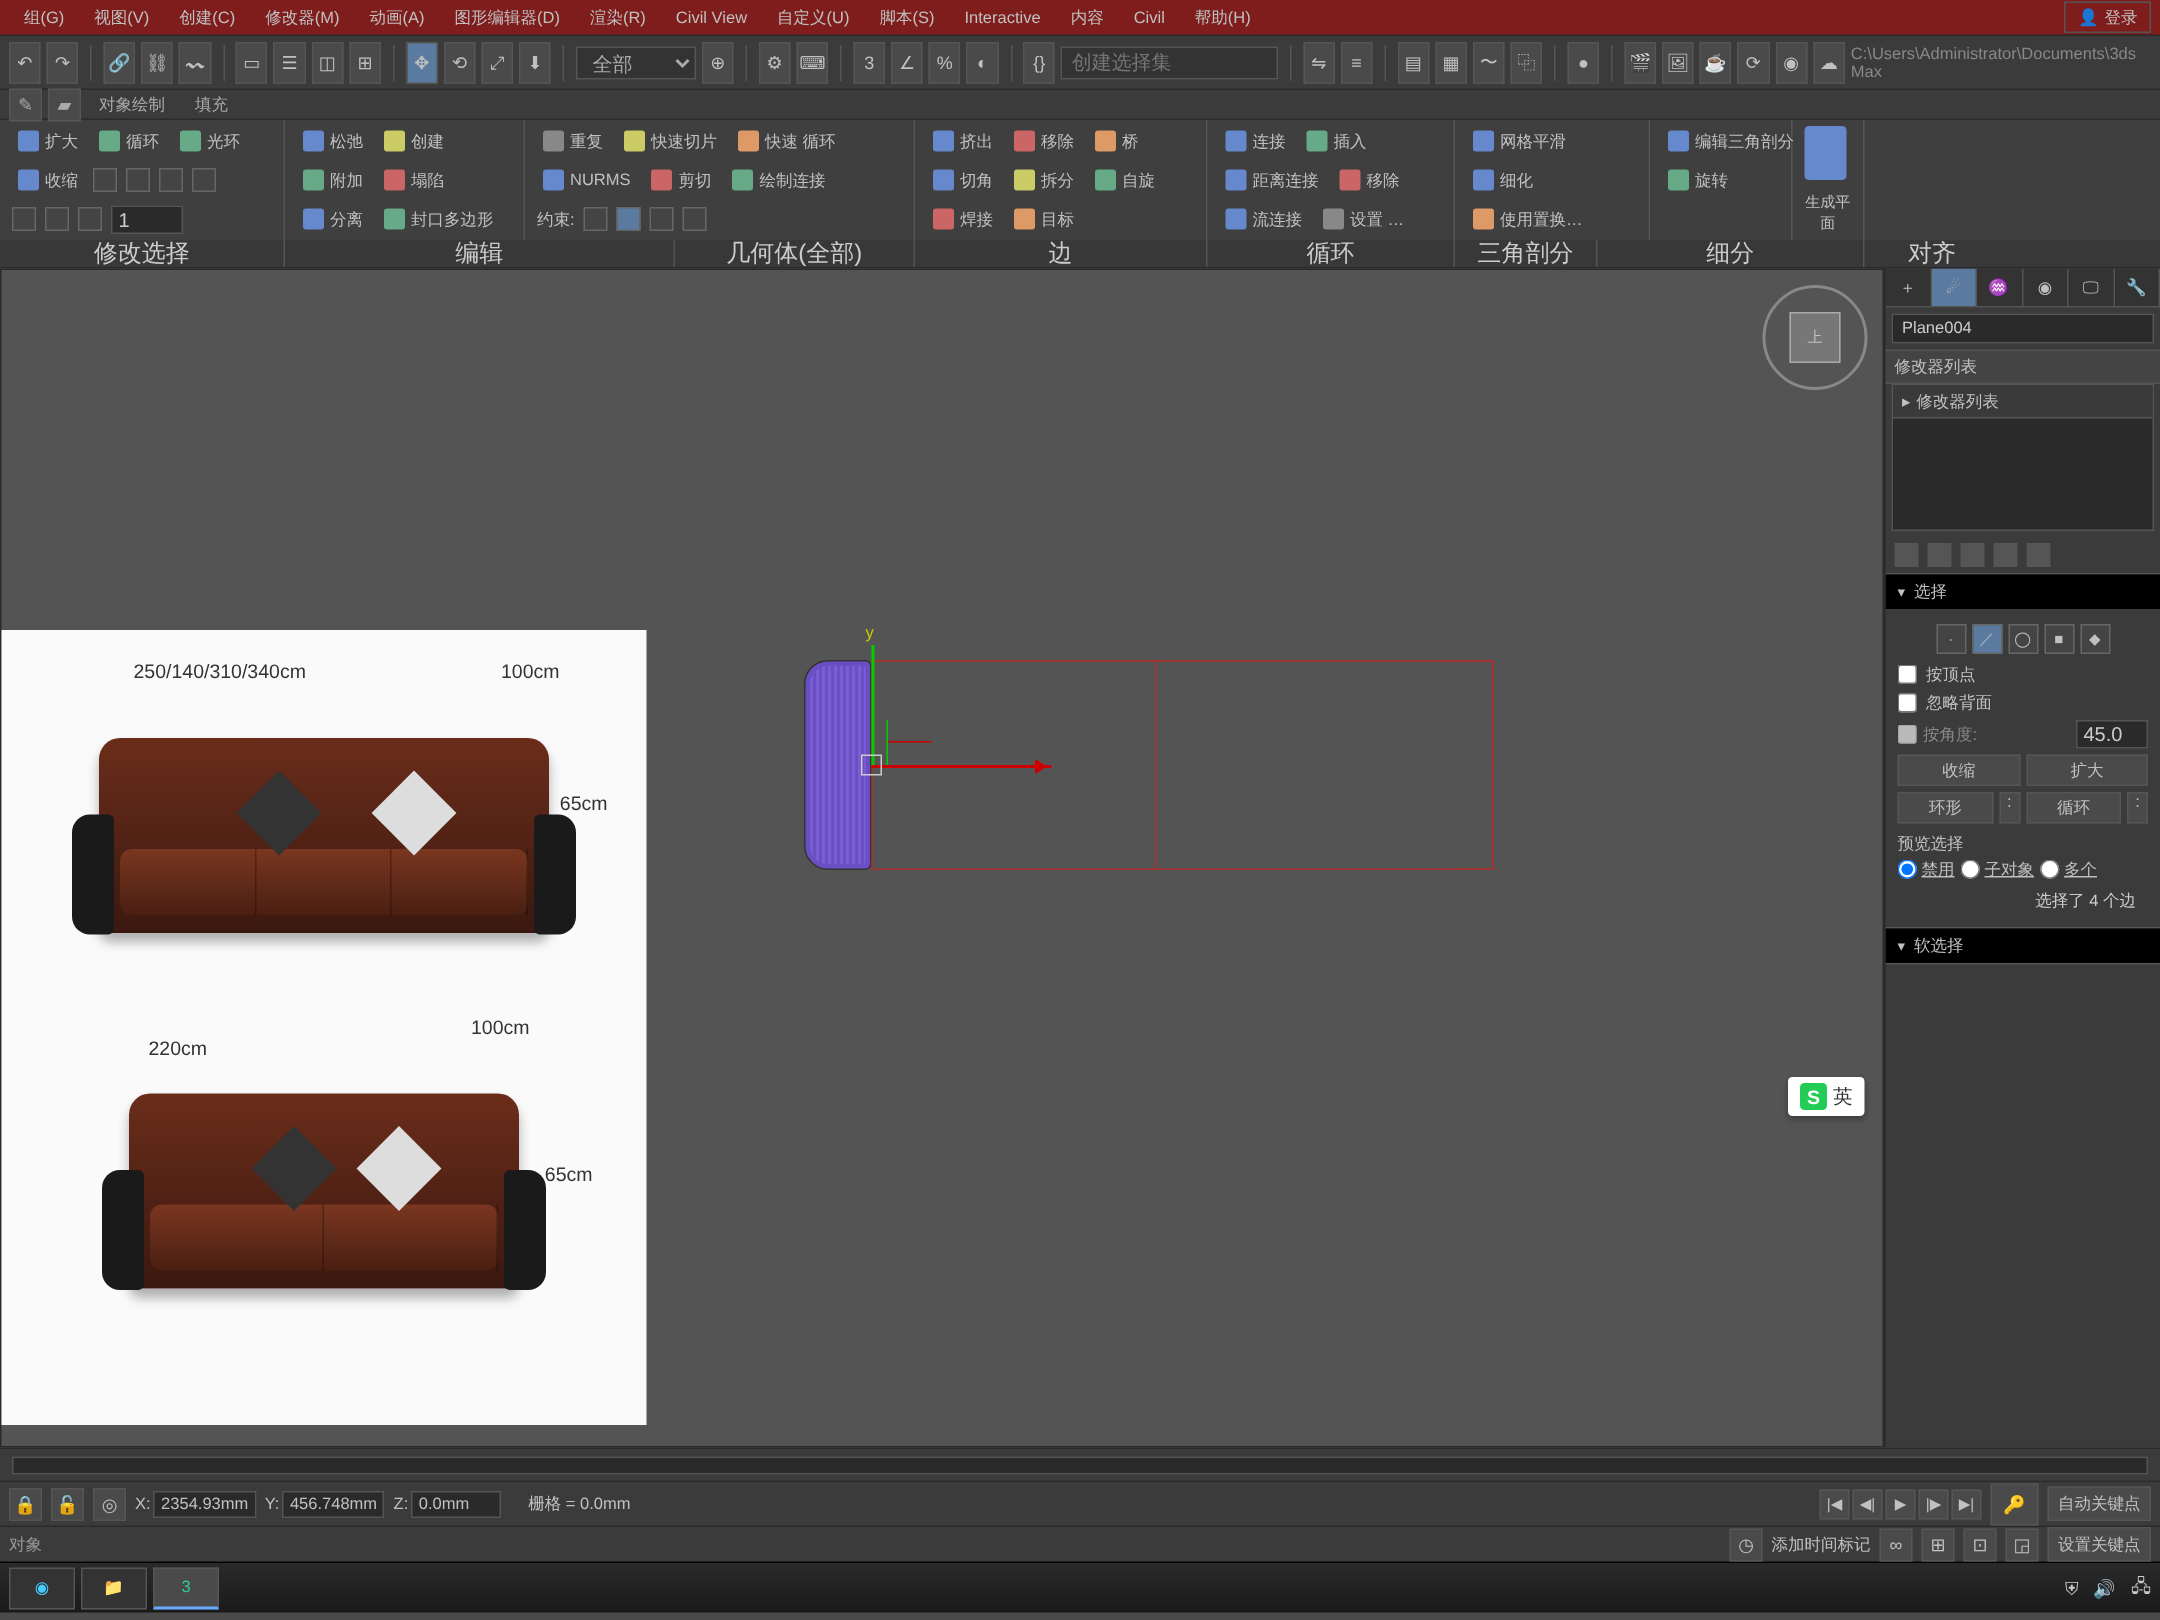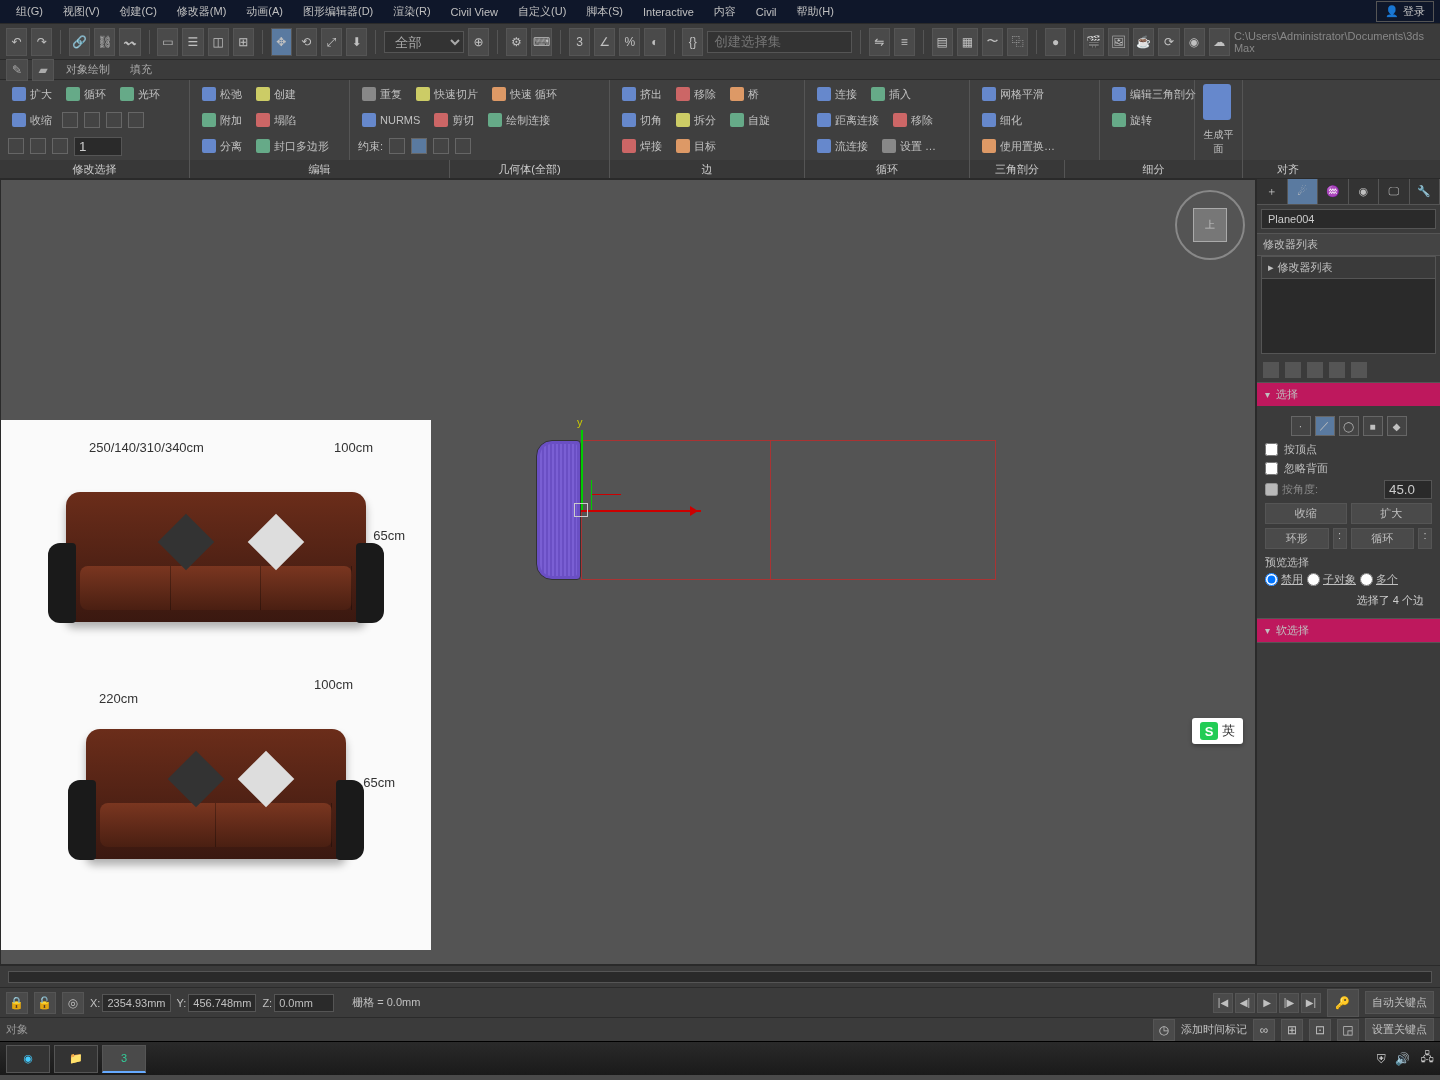--- a/index.html
+++ b/index.html
@@ -1,19 +1,19 @@
 <!DOCTYPE html>
 <html><head>
 <meta charset="utf-8">
 <style>
 * { margin: 0; padding: 0; box-sizing: border-box; font-family: "Microsoft YaHei", Arial, sans-serif; }
 body { background: #4a4a4a; color: #c0c0c0; font-size: 11px; overflow: hidden; width: 1440px; height: 1080px; }
 
 
-.menubar { background: #0f172a; height: 24px; display: flex; align-items: center; padding: 0 6px; border-bottom: 1px solid #2a2a2a; }
+.menubar { background: #7f1d1d; height: 24px; display: flex; align-items: center; padding: 0 6px; border-bottom: 1px solid #2a2a2a; }
 .menubar .mi { padding: 0 10px; cursor: pointer; }
 .menubar .right { margin-left: auto; display: flex; align-items: center; gap: 4px; }
 .menubar .login { border: 1px solid #555; padding: 2px 8px; display: flex; align-items: center; gap: 4px; }
 
 
 .toolbar1 { background: #3b3b3b; height: 36px; display: flex; align-items: center; padding: 0 6px; gap: 4px; border-bottom: 1px solid #2a2a2a; }
 .tbtn { width: 28px; height: 28px; background: #4a4a4a; border: 1px solid #555; display: flex; align-items: center; justify-content: center; cursor: pointer; font-size: 12px; }
 .tbtn.sm { width: 22px; height: 22px; }
 .tbtn.active { background: #5a7aa0; }
 .tsep { width: 1px; height: 24px; background: #555; margin: 0 4px; }
@@ -30,21 +30,21 @@
 .rpanel { border-right: 1px solid #555; padding: 4px 8px; display: flex; flex-direction: column; justify-content: space-between; }
 .rpanel .rrow { display: flex; align-items: center; gap: 6px; height: 20px; }
 .rbtn { display: flex; align-items: center; gap: 4px; padding: 2px 4px; cursor: pointer; white-space: nowrap; }
 .rbtn .ic { width: 14px; height: 14px; background: #6a8; border-radius: 2px; display: inline-block; }
 .rbtn .ic.r { background: #c66; }
 .rbtn .ic.b { background: #68c; }
 .rbtn .ic.y { background: #cc6; }
 .rbtn .ic.o { background: #d96; }
 .rbtn .ic.g { background: #888; }
 .rlabels { display: flex; height: 18px; background: #383838; }
-.rlab { border-right: 1px solid #555; font-size: 11px; color: #ccc; display: flex; align-items: center; justify-content: center; }
+.rlab { border-right: 1px solid #555; font-size: 16px; color: #ccc; display: flex; align-items: center; justify-content: center; }
 .sqsel { width: 16px; height: 16px; border: 1px solid #666; background: #444; cursor: pointer; }
 .sqsel.on { background: #5a7aa0; }
 
 
 .main { display: flex; height: 786px; }
 .viewport { flex: 1; background: #545454; position: relative; border: 1px solid #2a2a2a; }
 .rightpanel { width: 184px; background: #3b3b3b; border-left: 1px solid #2a2a2a; overflow: hidden; }
 
 
 .viewcube { position: absolute; top: 10px; right: 10px; width: 70px; height: 70px; border: 2px solid #888; border-radius: 50%; display: flex; align-items: center; justify-content: center; }
@@ -78,21 +78,21 @@
 .cmd-tabs { display: flex; height: 26px; background: #333; border-bottom: 1px solid #555; }
 .cmd-tabs .ct { flex: 1; display: flex; align-items: center; justify-content: center; cursor: pointer; border-right:1px solid #555;}
 .cmd-tabs .ct.on { background: #5a7aa0; }
 .objname { background: #2a2a2a; border: 1px solid #555; padding: 3px 6px; margin: 4px; color: #ccc; }
 .sect-h { background: #444; padding: 3px 6px; border-top: 1px solid #555; border-bottom: 1px solid #555; }
 .modlist { height: 98px; background: #2a2a2a; margin: 0 4px 4px; border: 1px solid #555; }
 .modlist .mrow { padding: 3px 6px; background: #3a3a3a; border-bottom: 1px solid #555; display:flex; align-items:center; gap:4px;}
 .mod-toolbar { display: flex; gap: 6px; padding: 4px 6px; border-bottom: 1px solid #555; }
 .mod-toolbar .mt { width: 16px; height: 16px; background: #555; cursor: pointer; }
 .rollout { border-bottom: 1px solid #555; }
-.roll-h { background: #be185d; padding: 4px 8px; cursor: pointer; display:flex; align-items:center; gap:6px;}
+.roll-h { background: #000000; padding: 4px 8px; cursor: pointer; display:flex; align-items:center; gap:6px;}
 .roll-h::before { content: "▾"; font-size:10px;}
 .roll-b { padding: 6px 8px; }
 .subobj { display: flex; gap: 4px; justify-content: center; padding: 4px 0; }
 .subobj .so { width: 20px; height: 20px; border: 1px solid #666; background: #444; cursor: pointer; display:flex; align-items:center; justify-content:center; font-size:10px;}
 .subobj .so.on { background: #5a7aa0; }
 .chk { display: flex; align-items: center; gap: 6px; padding: 2px 0; }
 .chk input { accent-color: #888; }
 .spn-row { display: flex; align-items: center; gap: 4px; padding: 2px 0; }
 .spn-row .lab { flex: 1; color:#888;}
 .spinner { background: #2a2a2a; border: 1px solid #555; width: 48px; padding: 1px 4px; color: #ccc; }

